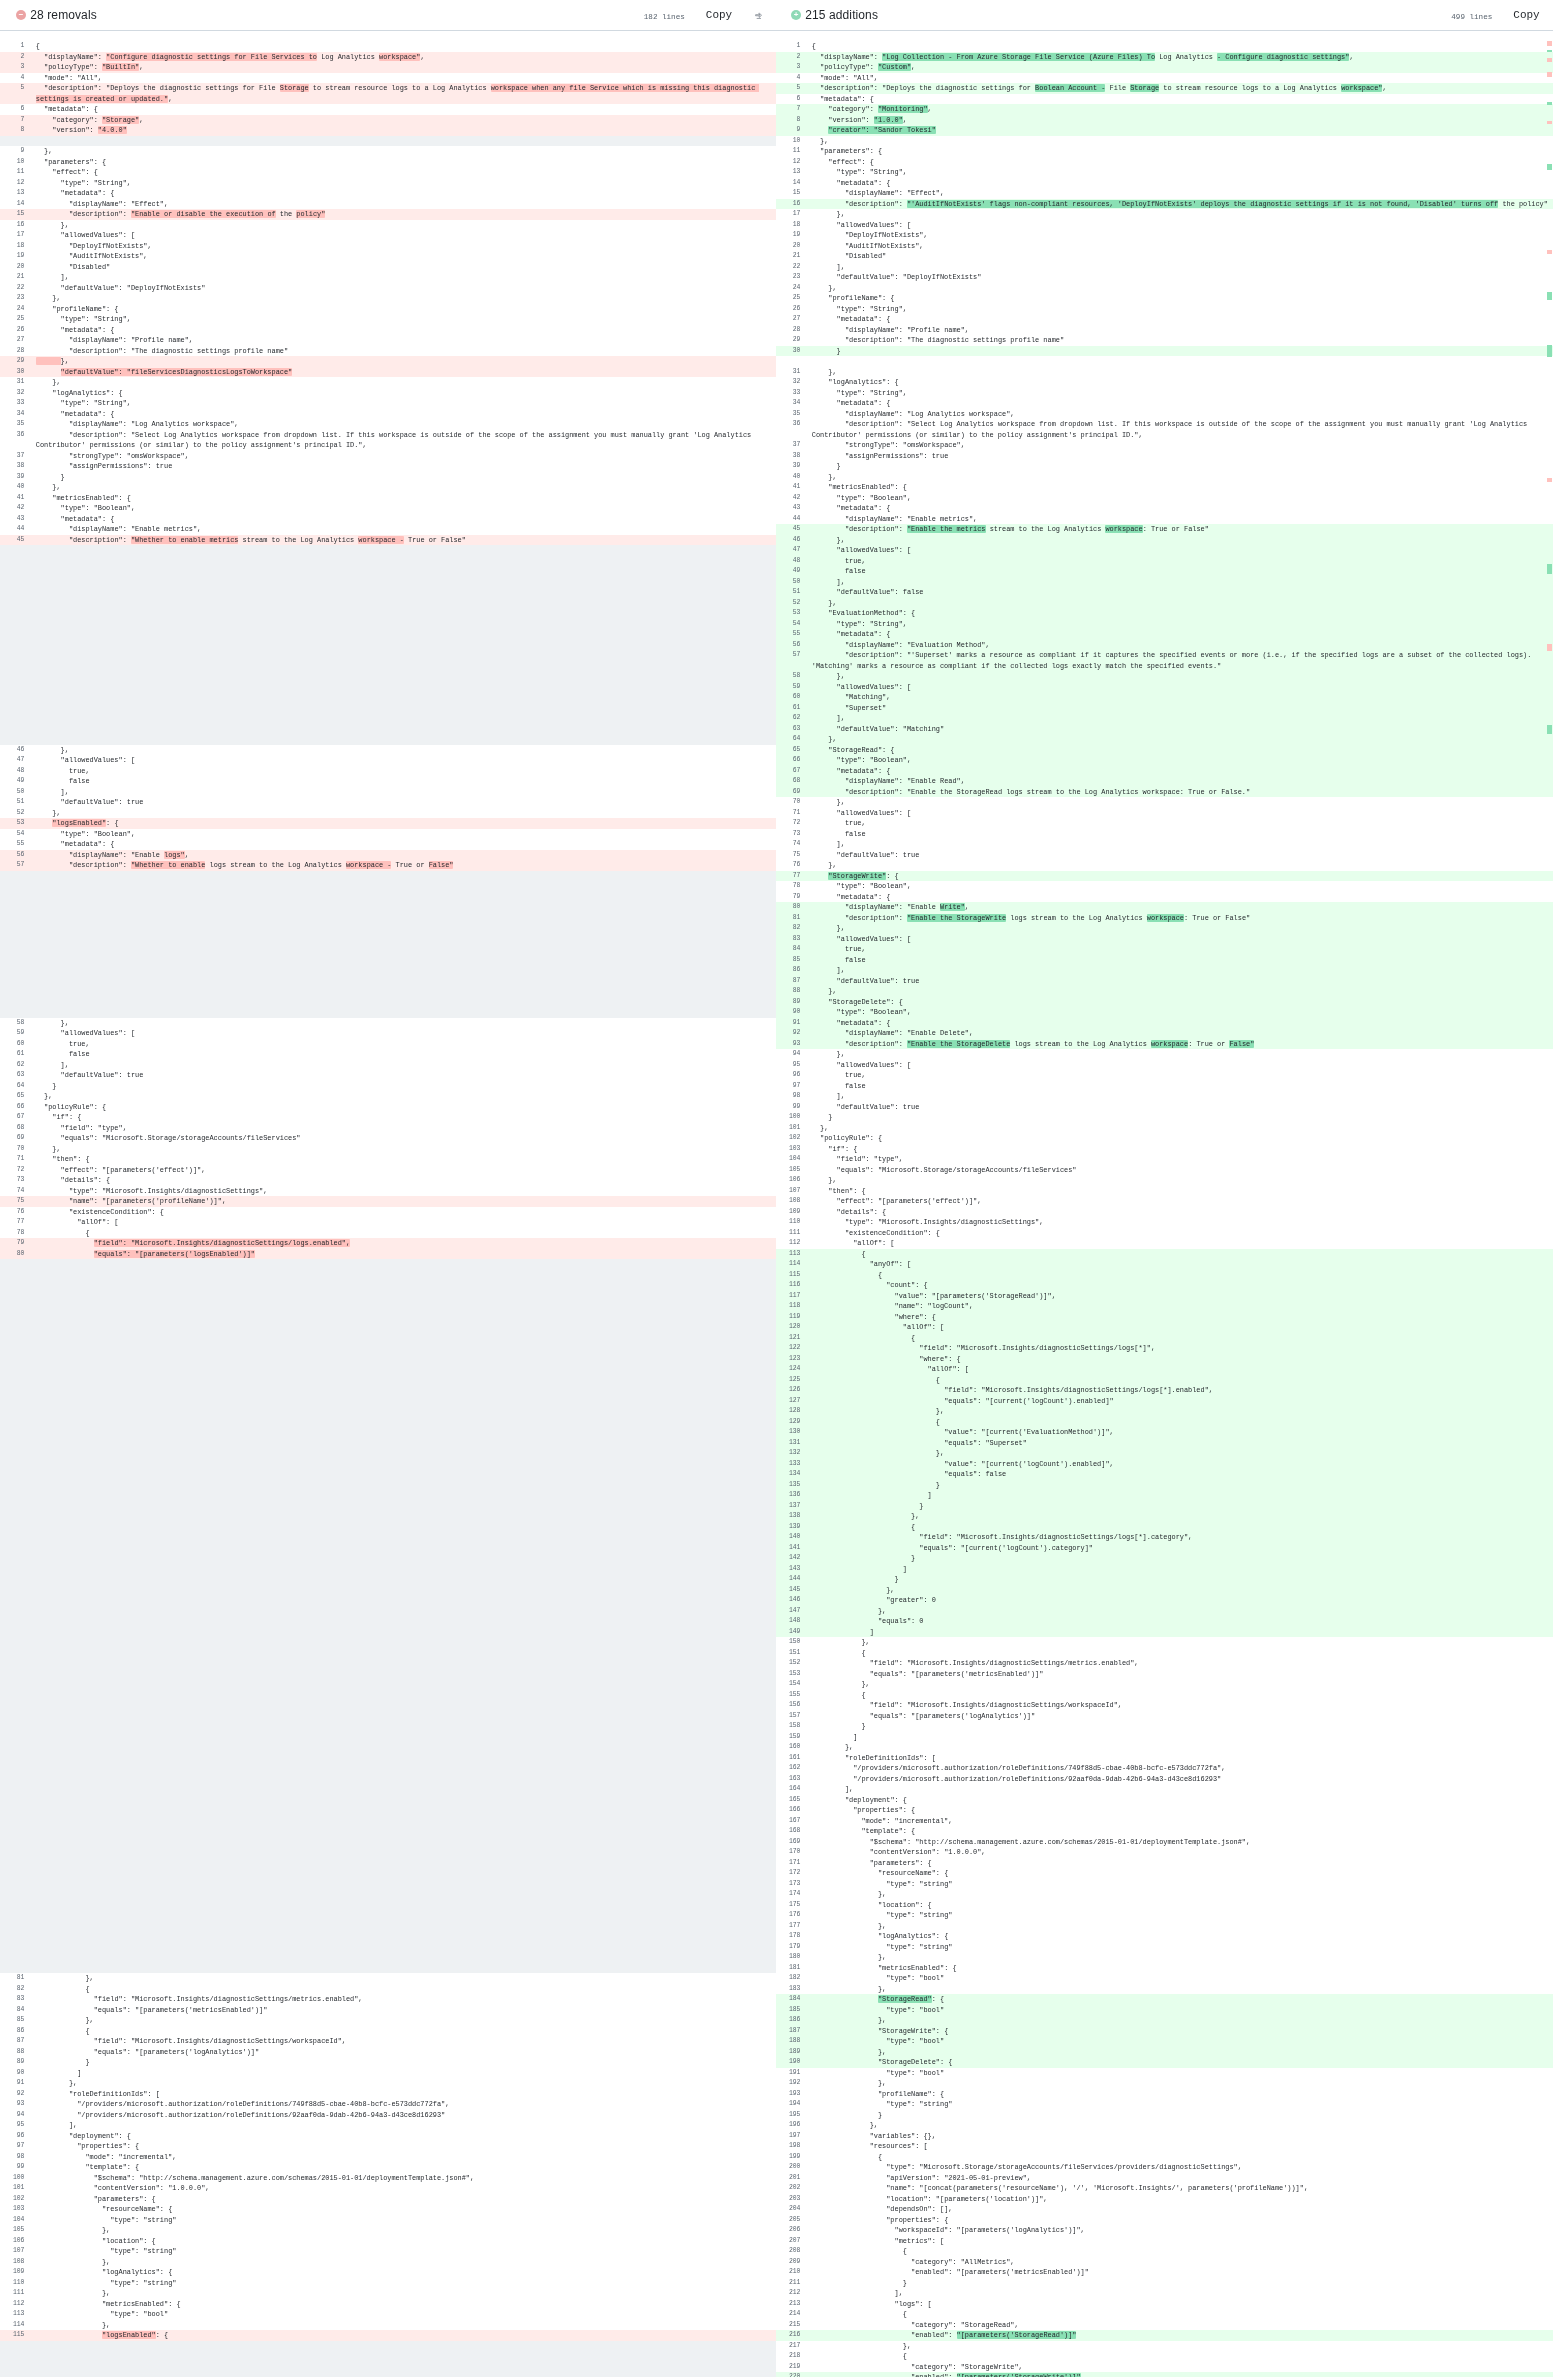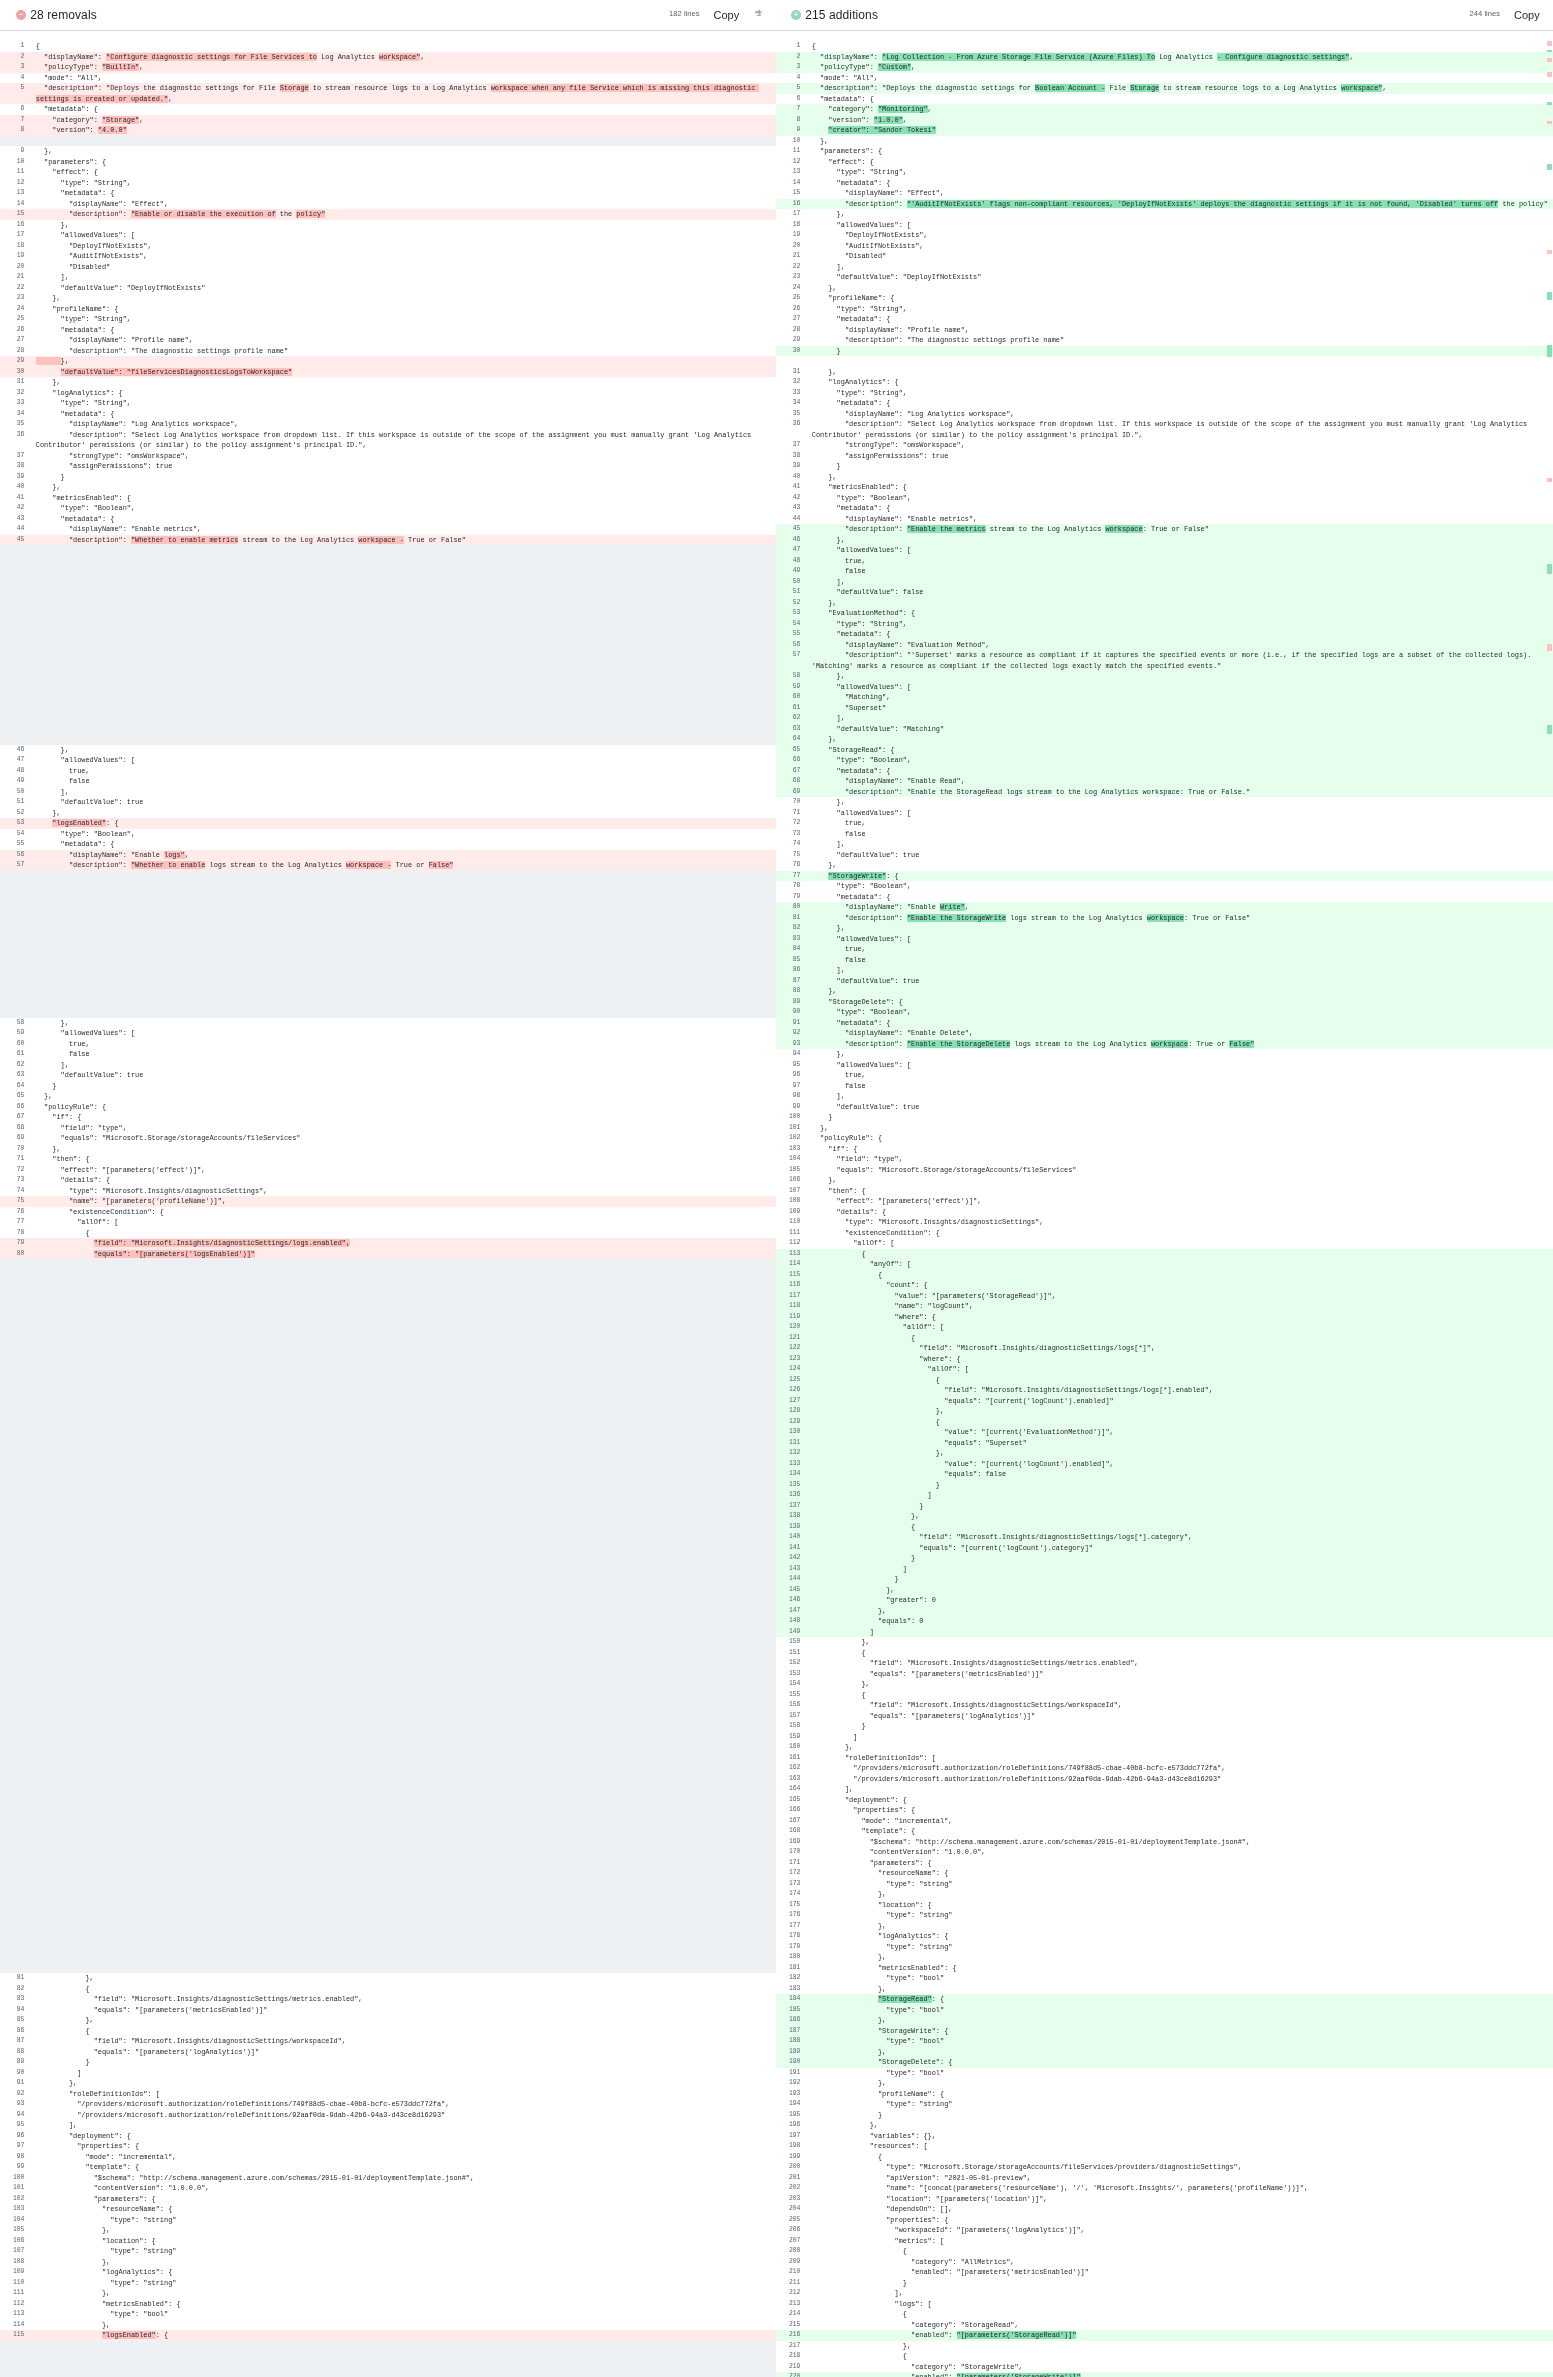--- a/index.html
+++ b/index.html
@@ -28,21 +28,21 @@
     width: 10px; height: 10px; border-radius: 50%;
     display: inline-flex; align-items: center; justify-content: center;
     font-size: 8px; line-height: 1; font-weight: 700;
     color: #ffffff;
   }
   .chip-ico.minus { background: #eba3a3; }
   .chip-ico.plus  { background: #8fd9b6; }
   .stat-text { font-size: 12px; color: #1f2328; letter-spacing: 0.1px; }
 
   .hdr-spacer { flex: 1 1 auto; }
-  .hdr-meta { display: flex; align-items: flex-start; gap: 14px; padding-right: 13.3px; }
+  .hdr-meta { display: flex; align-items: flex-end; gap: 21px; padding-right: 13.3px; font-family: Liberation Mono, monospace; }
   .meta-lines { font-size: 7.6px; color: #59636e; }
   .meta-copy  { font-size: 11px; color: #1f2328; cursor: pointer; }
   .meta-swap {
     width: 9.5px; height: 9.5px; display: inline-flex;
     align-items: center; justify-content: center; cursor: pointer;
   }
   .meta-swap svg { display: block; }
 
   
   .diff-body { display: flex; width: 100%; align-items: flex-start; }
@@ -128,21 +128,21 @@
     </div>
   </div>
 
   <div class="hdr-pane hdr-right">
     <div class="stat-chip">
       <span class="chip-ico plus">+</span>
       <span class="stat-text">215 additions</span>
     </div>
     <div class="hdr-spacer"></div>
     <div class="hdr-meta">
-      <span class="meta-lines">244 lines</span>
+      <span class="meta-lines">499 lines</span>
       <span class="meta-copy">Copy</span>
     </div>
   </div>
 </div>
 
 <div class="diff-body">
 
   <div class="pane left">
     <div class="pane-inner" id="left-rows">
         <div class="row ctx"><span class="ln">1</span><span class="code">{</span></div>

